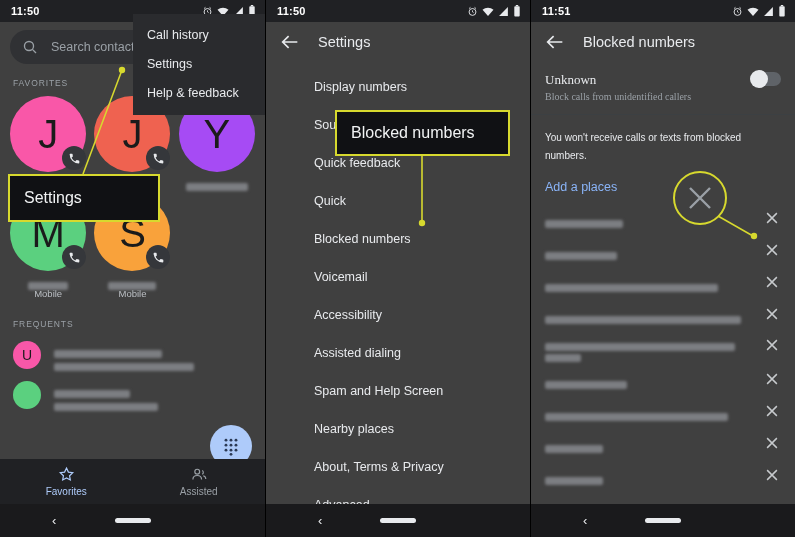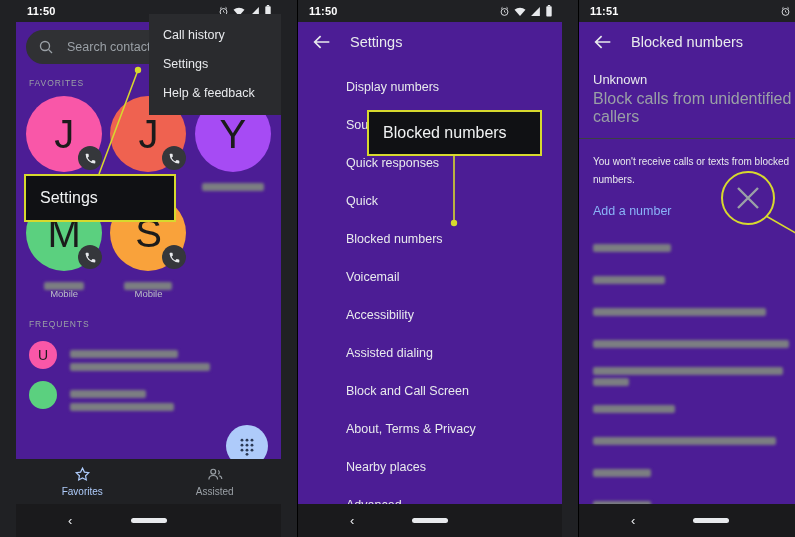--- a/index.html
+++ b/index.html
@@ -6,24 +6,23 @@
   html, body {
     width: 795px; height: 537px;
     background: #202124;
     font-family: "Liberation Sans", sans-serif;
     overflow: hidden;
   }
   .screens { display: flex; width: 795px; height: 537px; }
   .panel {
     position: relative;
     width: 265px; height: 537px;
-    background: #4c1d95;
+    background: #404040;
     overflow: hidden;
     flex: 0 0 265px;
-    margin-left: 16px;
   }
   .panel + .panel { border-left: 1px solid #000; }
 
   
   .statusbar {
     height: 22px; display: flex; align-items: center;
     justify-content: space-between;
     padding: 0 9px 0 11px;
     background: #202124;
   }
@@ -101,24 +100,24 @@
   }
   .sysnav .chev { position: absolute; left: 52px; color: #e8eaed; font-size: 13px; }
   .sysnav .pill { width: 36px; height: 5px; border-radius: 3px; background: #e8eaed; }
 
   
   .settings-list { padding-top: 6px; }
   .settings-item { height: 38px; display: flex; align-items: center; padding-left: 48px;
                    font-size: 12.5px; color: #e8eaed; }
 
   
-  .unknown-row { display: flex; align-items: flex-end; padding: 10px 14px 12px 14px; }
+  .unknown-row { display: flex; align-items: flex-start; padding: 10px 14px 12px 14px; font-family: Liberation Serif, serif; }
   .unknown-txt { flex: 1; }
   .unknown-title { font-size: 13px; color: #e8eaed; }
-  .unknown-sub { font-size: 16px; color: #9aa0a6; margin-top: 3px; }
+  .unknown-sub { font-size: 10px; color: #9aa0a6; margin-top: 3px; }
   .switch { width: 30px; height: 14px; border-radius: 7px; background: #5f6368; position: relative; flex: 0 0 30px; }
   .switch .knob { position: absolute; left: -1px; top: -2px; width: 18px; height: 18px; border-radius: 50%; background: #e8eaed; }
   .divider { height: 1px; background: #3c4043; }
   .blocked-note { font-size: 10px; color: #e8eaed; line-height: 1.75; padding: 14px 14px 0 14px; }
   .add-number { font-size: 12.5px; color: #8ab4f8; padding: 16px 14px 8px 14px; }
   .blk-row { display: flex; align-items: center; min-height: 32px; padding: 4px 14px 4px 14px; }
   .blk-txt { flex: 1; }
   .blk-line { height: 8px; margin: 3px 0; }
   .blk-x { flex: 0 0 18px; width: 18px; height: 18px; margin-left: 8px; }
 
@@ -334,29 +333,29 @@
     <div class="appbar">
       <svg class="back" viewBox="0 0 24 24">
         <path d="M20 12H4M10.5 5.5L4 12l6.5 6.5" fill="none" stroke="#e8eaed" stroke-width="1.8"></path>
       </svg>
       <span class="title">Settings</span>
     </div>
 
     <div class="settings-list">
       <div class="settings-item">Display numbers</div>
       <div class="settings-item">Sounds and vibration</div>
-      <div class="settings-item">Quick responses</div>
+      <div class="settings-item">Quick feedback</div>
       <div class="settings-item">Quick</div>
       <div class="settings-item">Blocked numbers</div>
       <div class="settings-item">Voicemail</div>
       <div class="settings-item">Accessibility</div>
       <div class="settings-item">Assisted dialing</div>
-      <div class="settings-item">Block and Call Screen</div>
+      <div class="settings-item">Spam and Help Screen</div>
+      <div class="settings-item">Nearby places</div>
       <div class="settings-item">About, Terms &amp; Privacy</div>
-      <div class="settings-item">Nearby places</div>
       <div class="settings-item">Advanced</div>
     </div>
 
     <svg class="anno-svg">
       <line x1="156" y1="155" x2="156" y2="222" stroke="#d7d92e" stroke-width="1.6"></line>
       <circle cx="156" cy="223" r="3.2" fill="#d7d92e"></circle>
     </svg>
     <div class="anno-box" style="left:69px; top:110px; width:175px; height:46px;">Blocked numbers</div>
 
     <div class="sysnav">
@@ -399,21 +398,21 @@
         <div class="unknown-title">Unknown</div>
         <div class="unknown-sub">Block calls from unidentified callers</div>
       </div>
       <div class="switch">
         <span class="knob"></span>
       </div>
     </div>
     <div class="divider"></div>
 
     <div class="blocked-note">You won't receive calls or texts from blocked numbers.</div>
-    <div class="add-number">Add a number</div>
+    <div class="add-number">Add a places</div>
 
     <div>
       <div class="blk-row">
         <div class="blk-txt">
             <div class="blk-line"><span class="blur" style="width:78px"></span></div>
           </div>
         <svg class="blk-x" viewBox="0 0 24 24">
             <path d="M5.5 5.5l13 13M18.5 5.5l-13 13" stroke="#c7cacd" stroke-width="1.9"></path>
           </svg>
       </div>

